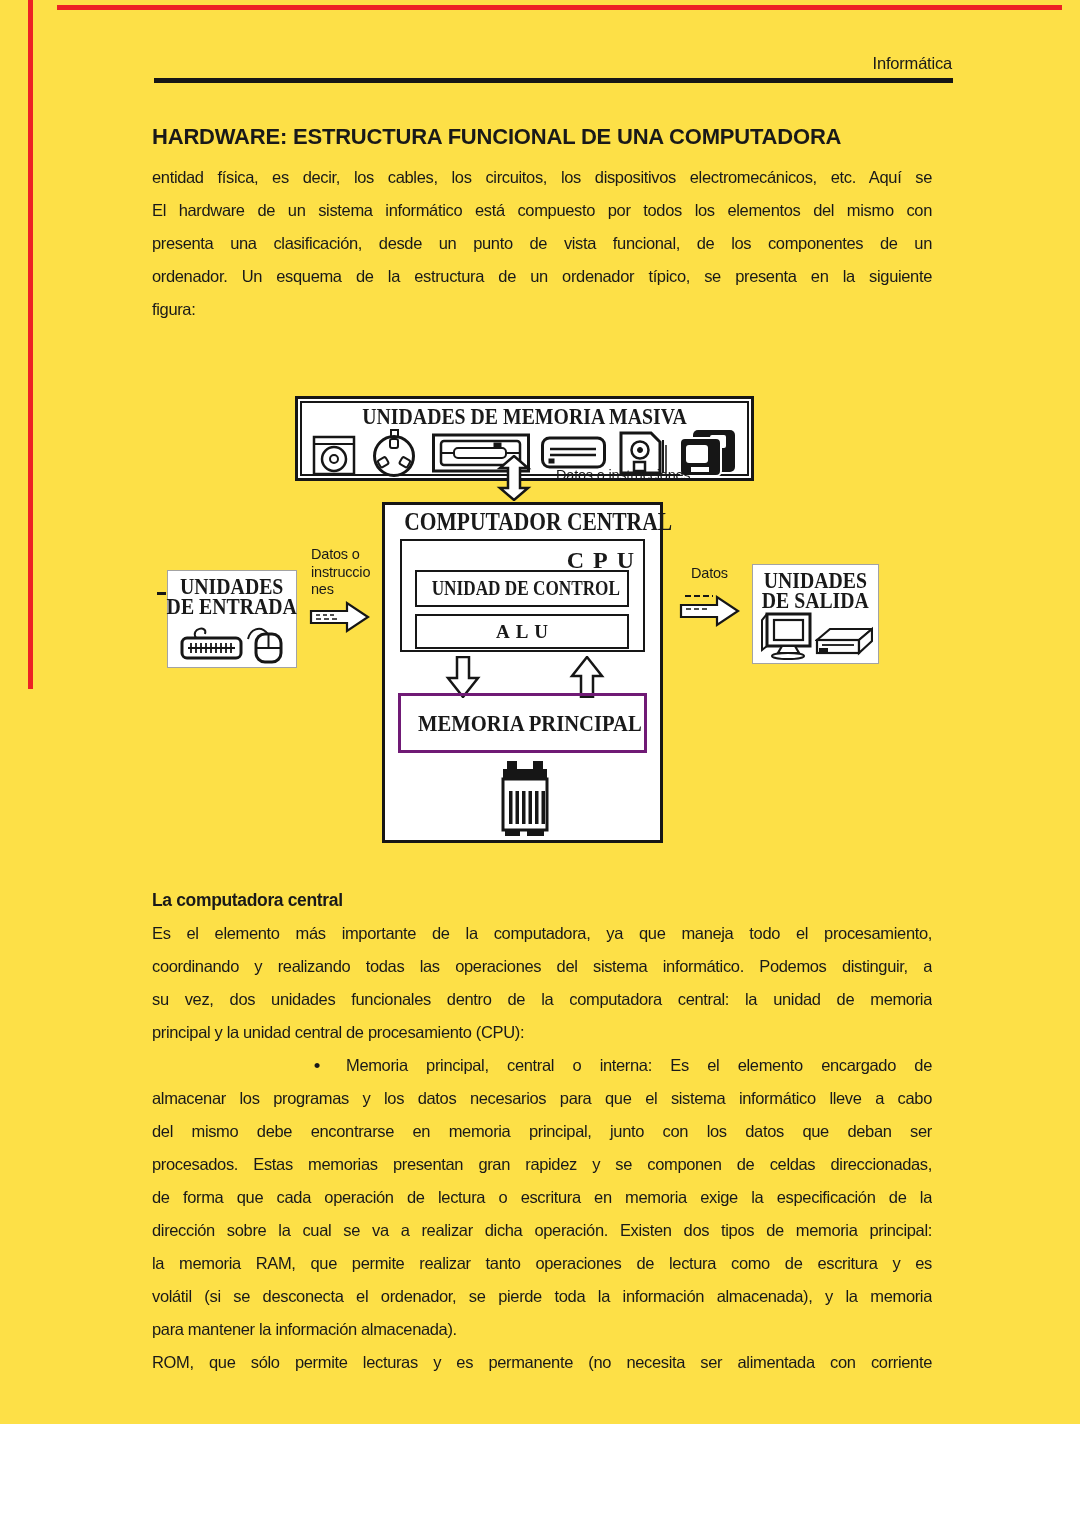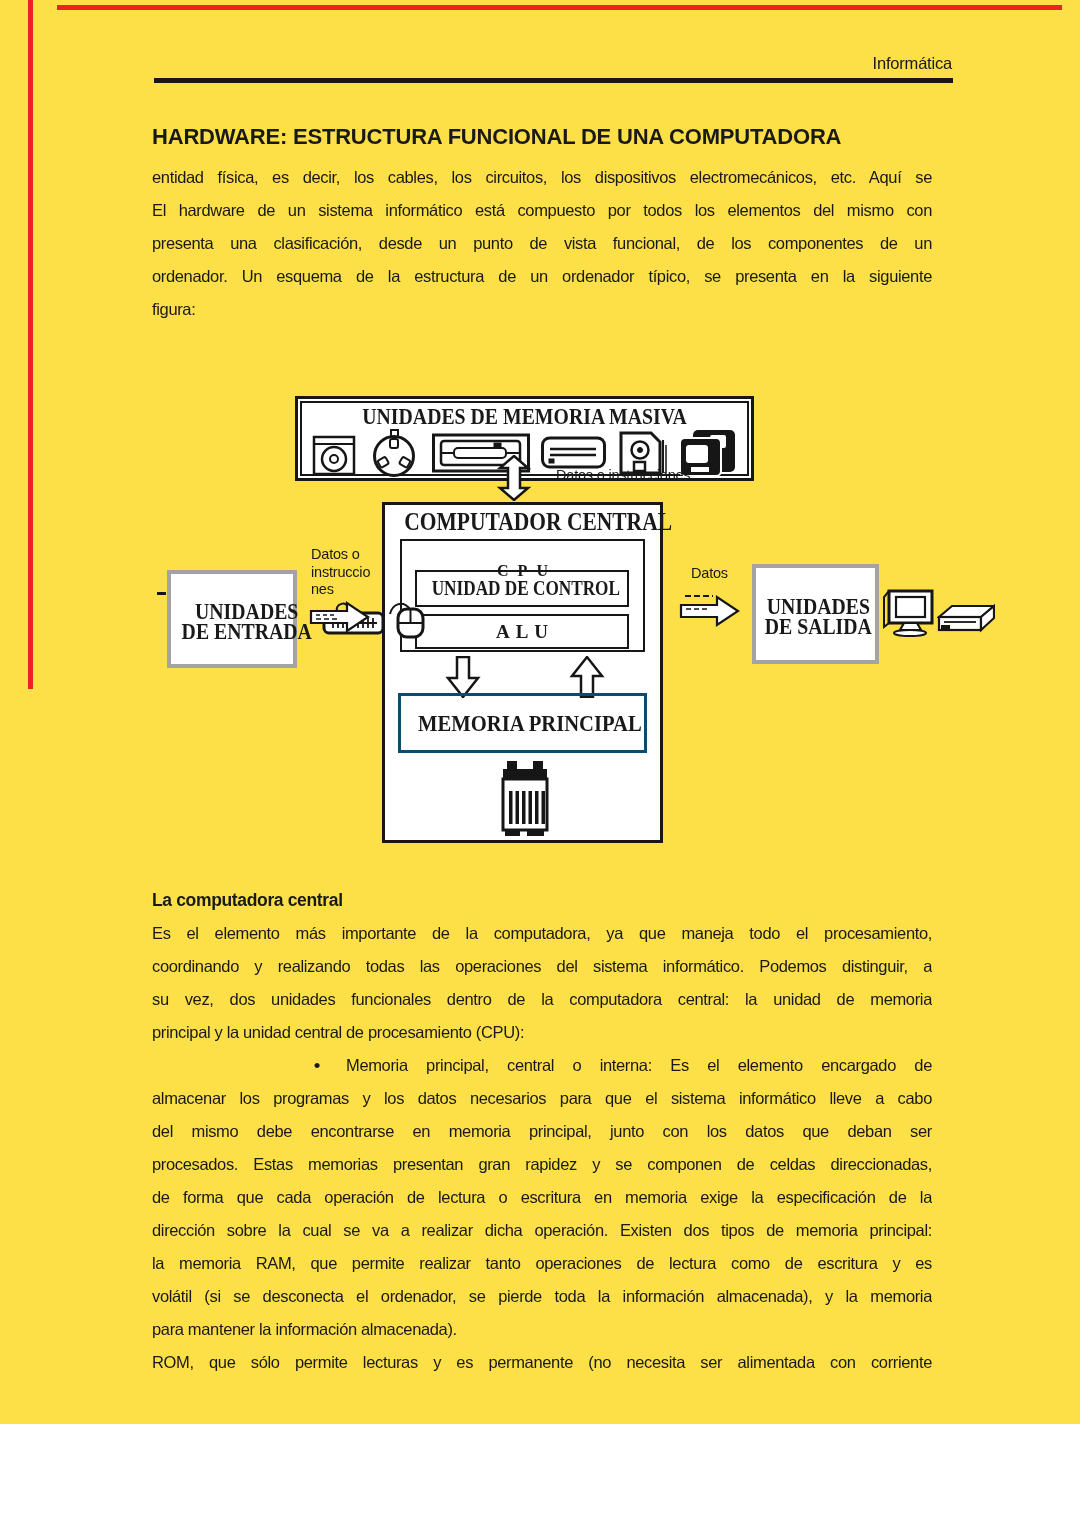--- a/index.html
+++ b/index.html
@@ -34,35 +34,35 @@
   .mass-inner{position:absolute;inset:2px;border:2px solid #161616;display:flex;flex-direction:column;}
   .mass-title{font-size:23px;line-height:25px;margin-top:1px;}
   .mass-icons{flex:1;display:flex;align-items:center;justify-content:space-between;padding:0 10px 3px 10px;}
   
   .arrow-vd{position:absolute;left:495px;top:455px;}
   .lbl{position:absolute;font-size:14.5px;line-height:17.5px;letter-spacing:-0.2px;}
   .lbl-top{left:556px;top:467px;width:160px;}
   .central-box{left:382px;top:502px;width:281px;height:341px;}
   .central-title{font-size:25px;line-height:27px;margin-top:3px;}
   .cpu-box{position:absolute;box-sizing:border-box;left:15px;top:34px;width:245px;height:113px;border:2.5px solid #161616;}
-  .cpu-title{text-align:center;font-family:"Liberation Serif",serif;font-weight:bold;font-size:16px;
-             line-height:26px;letter-spacing:9px;text-indent:9px;margin-top:17px;}
+  .cpu-title{text-align:right;font-family:"Liberation Serif",serif;font-weight:bold;font-size:24px;
+             line-height:26px;letter-spacing:9px;text-indent:9px;margin-top:6px;}
   .uc-box{position:absolute;box-sizing:border-box;left:13px;top:29px;width:214px;height:37px;border:2px solid #161616;}
   .uc-box .dserif{font-size:20px;line-height:33px;}
   .alu-box{position:absolute;box-sizing:border-box;left:13px;top:73px;width:214px;height:35px;border:2px solid #161616;
            text-align:center;font-family:"Liberation Serif",serif;font-weight:bold;font-size:19px;
            letter-spacing:6px;text-indent:6px;line-height:31px;}
   .arr-dn{position:absolute;left:60px;top:151px;}
   .arr-up{position:absolute;left:184px;top:151px;}
-  .mem-box{position:absolute;box-sizing:border-box;left:13px;top:188px;width:249px;height:60px;border:3px solid #0c4a6e;}
+  .mem-box{position:absolute;box-sizing:border-box;left:13px;top:188px;width:249px;height:60px;border:3px solid #701a75;}
   .mem-box .dserif{font-size:24px;line-height:54px;}
   .chip{position:absolute;left:112px;top:254px;}
   
-  .io-box{position:absolute;box-sizing:border-box;border:4px solid #a3a3a3;background:#fff;
-          display:flex;flex-direction:row;align-items:center;}
+  .io-box{position:absolute;box-sizing:border-box;border:1px solid #a3a3a3;background:#fff;
+          display:flex;flex-direction:column;align-items:center;}
   .entrada-box{left:167px;top:570px;width:130px;height:98px;}
   .salida-box{left:752px;top:564px;width:127px;height:100px;}
   .io-title{font-size:23px;line-height:20px;}
   .io-title-wrap{margin-top:6px;}
   .io-icons{flex:1;display:flex;align-items:flex-end;justify-content:center;gap:2px;padding-bottom:3px;}
   .dash{position:absolute;left:157px;top:592px;width:9px;height:3px;background:#161616;}
   .lbl-entrada{left:311px;top:546px;width:80px;}
   .arr-in{position:absolute;left:309px;top:600px;}
   .lbl-salida{left:691px;top:565px;width:80px;}
   .arr-out{position:absolute;left:679px;top:588px;}

